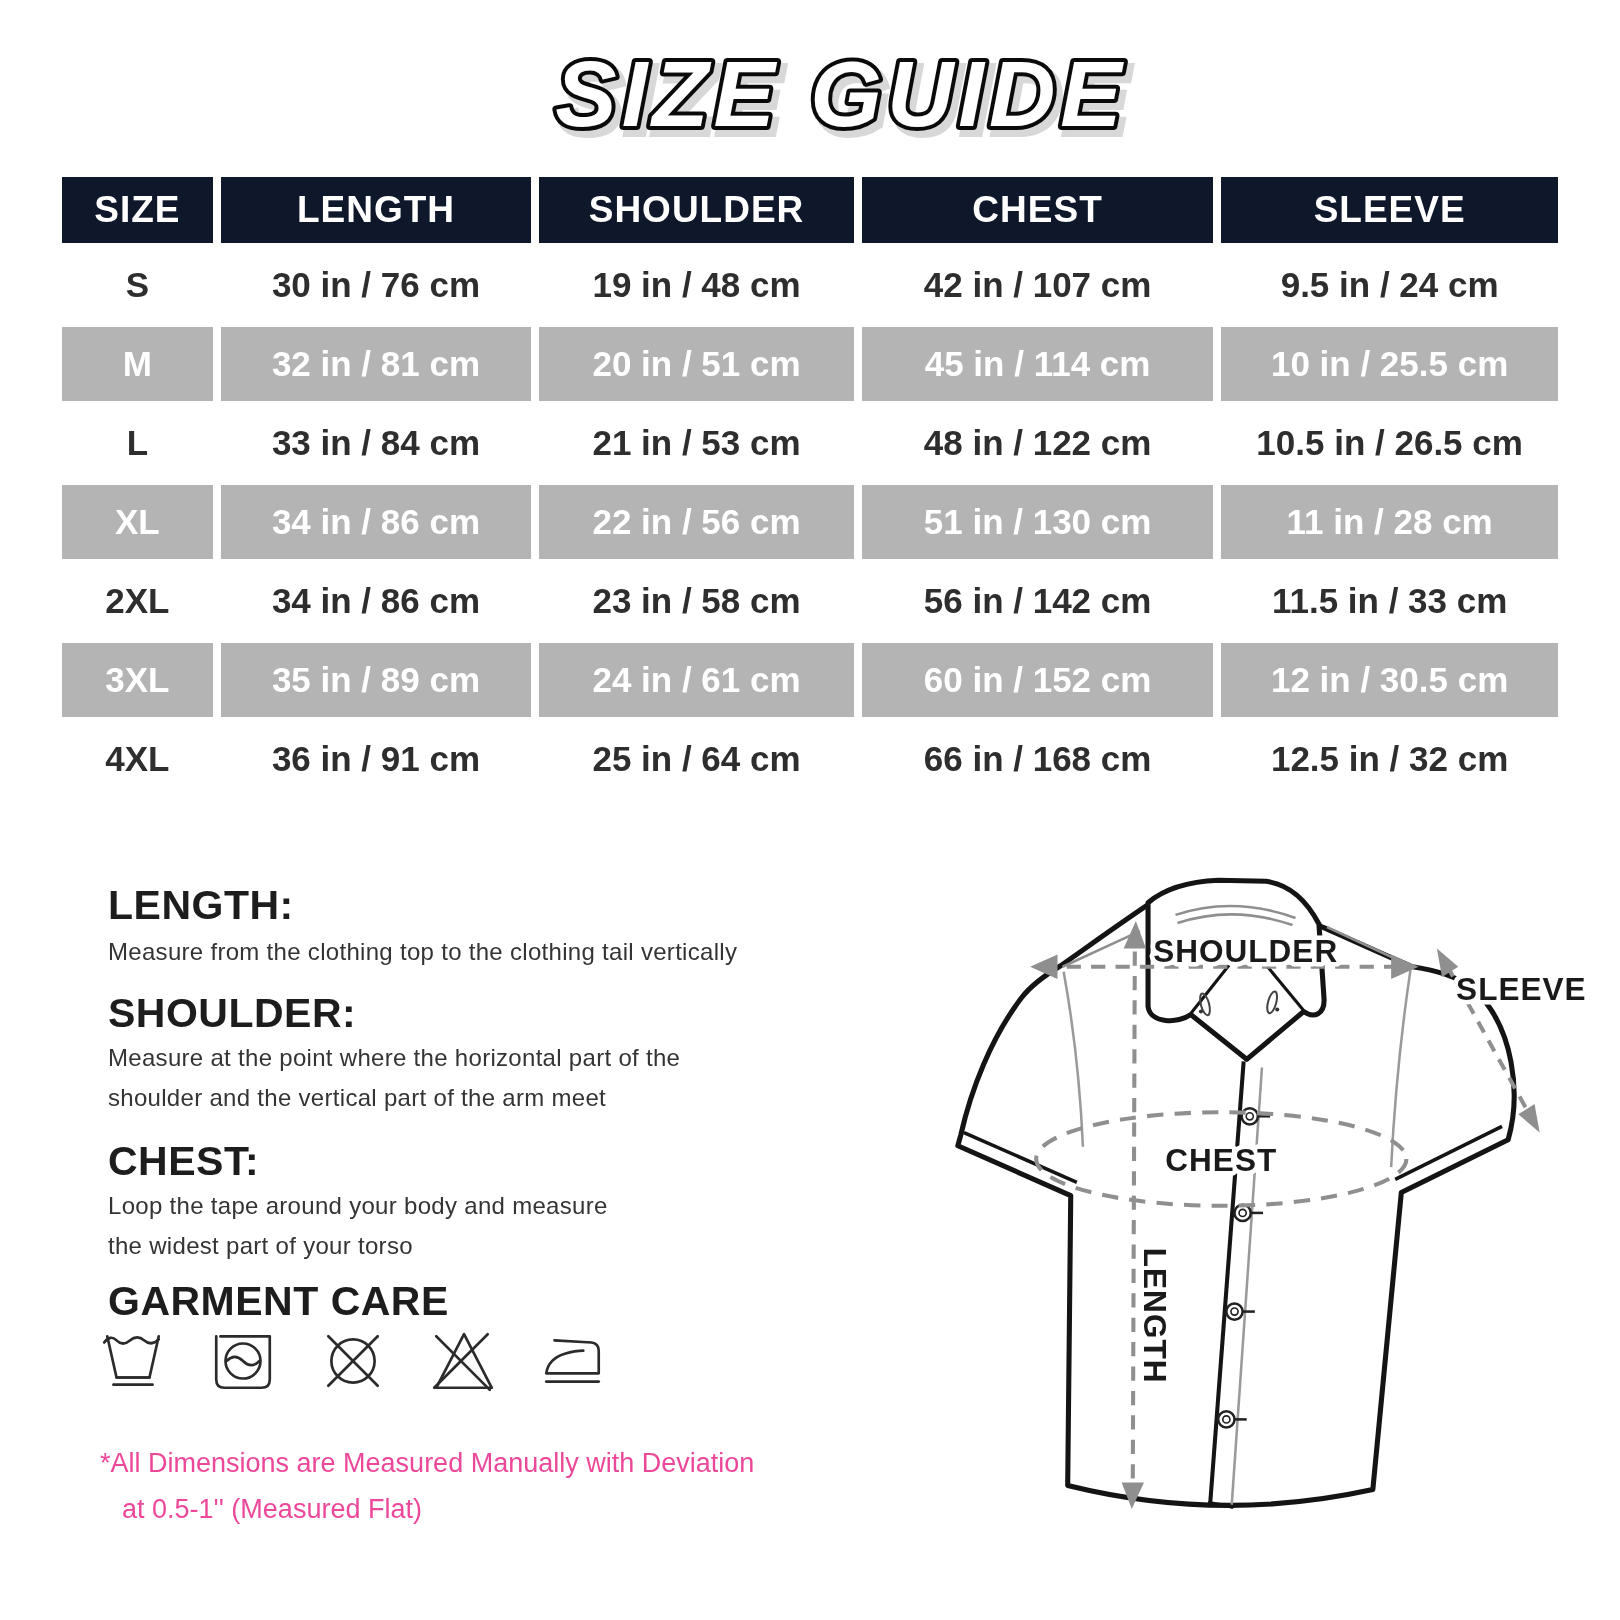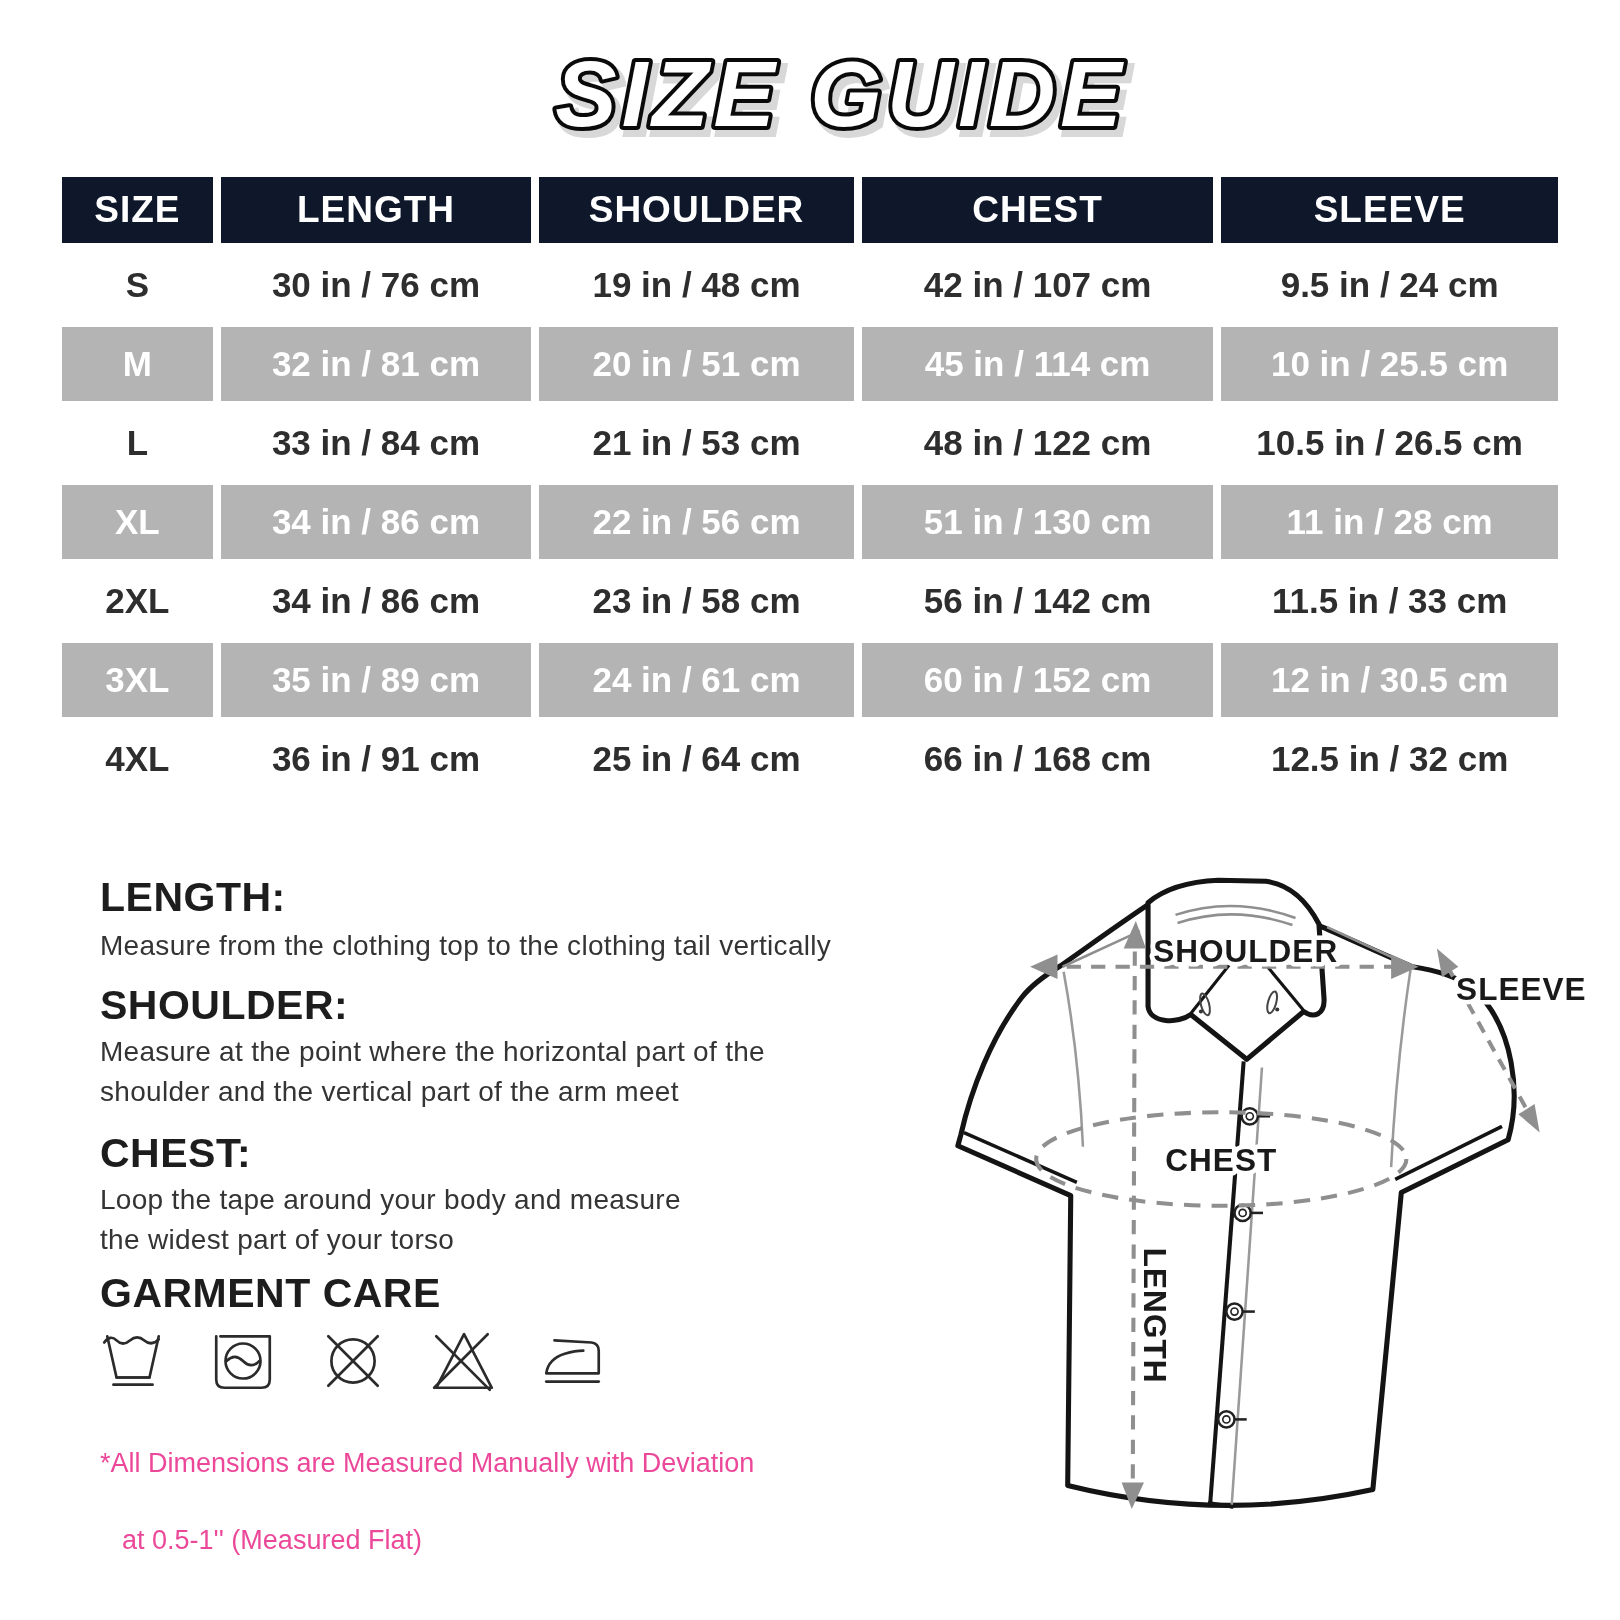--- a/index.html
+++ b/index.html
@@ -12,26 +12,26 @@
   
   table.size-table{position:absolute;top:172px;left:54px;width:1512px;
         border-collapse:separate;border-spacing:8px 5px;table-layout:fixed;text-align:center;}
   table.size-table th{background:#0f172a;color:#ffffff;font-size:37px;font-weight:bold;
         height:64px;letter-spacing:1px;}
   table.size-table td{font-size:35px;font-weight:bold;height:72px;color:#2e2e2e;background:#ffffff;}
   table.size-table tbody tr:nth-child(even) td{background:#b4b4b4;color:#ffffff;}
 
   
   .abs{position:absolute;left:100px;}
-  h2.sec{margin:0;font-size:41px;font-weight:bold;color:#1d1d1d;letter-spacing:.5px;}
-  p.sec-line{margin:0;font-size:28px;color:#343434;letter-spacing:.3px;}
+  h2.sec{margin:8px;font-size:41px;font-weight:bold;color:#1d1d1d;letter-spacing:.5px;}
+  p.sec-line{margin:8px;font-size:24px;color:#343434;letter-spacing:.3px;}
   .care-icons{display:flex;gap:44px;align-items:center;}
   .care-icons svg{display:block;}
   .disclaimer div{font-size:27px;color:#ec4899;line-height:46px;}
-  .disclaimer .l2{padding-left:22px;margin-top:31px;}
+  .disclaimer .l2{padding-left:22px;}
 
   
   .diagram{position:absolute;left:928px;top:862px;}
 </style>
 </head>
 <body>
 <div class="page">
 
   <div class="title-wrap">
     <svg width="1620" height="140" viewBox="0 0 1620 140">

